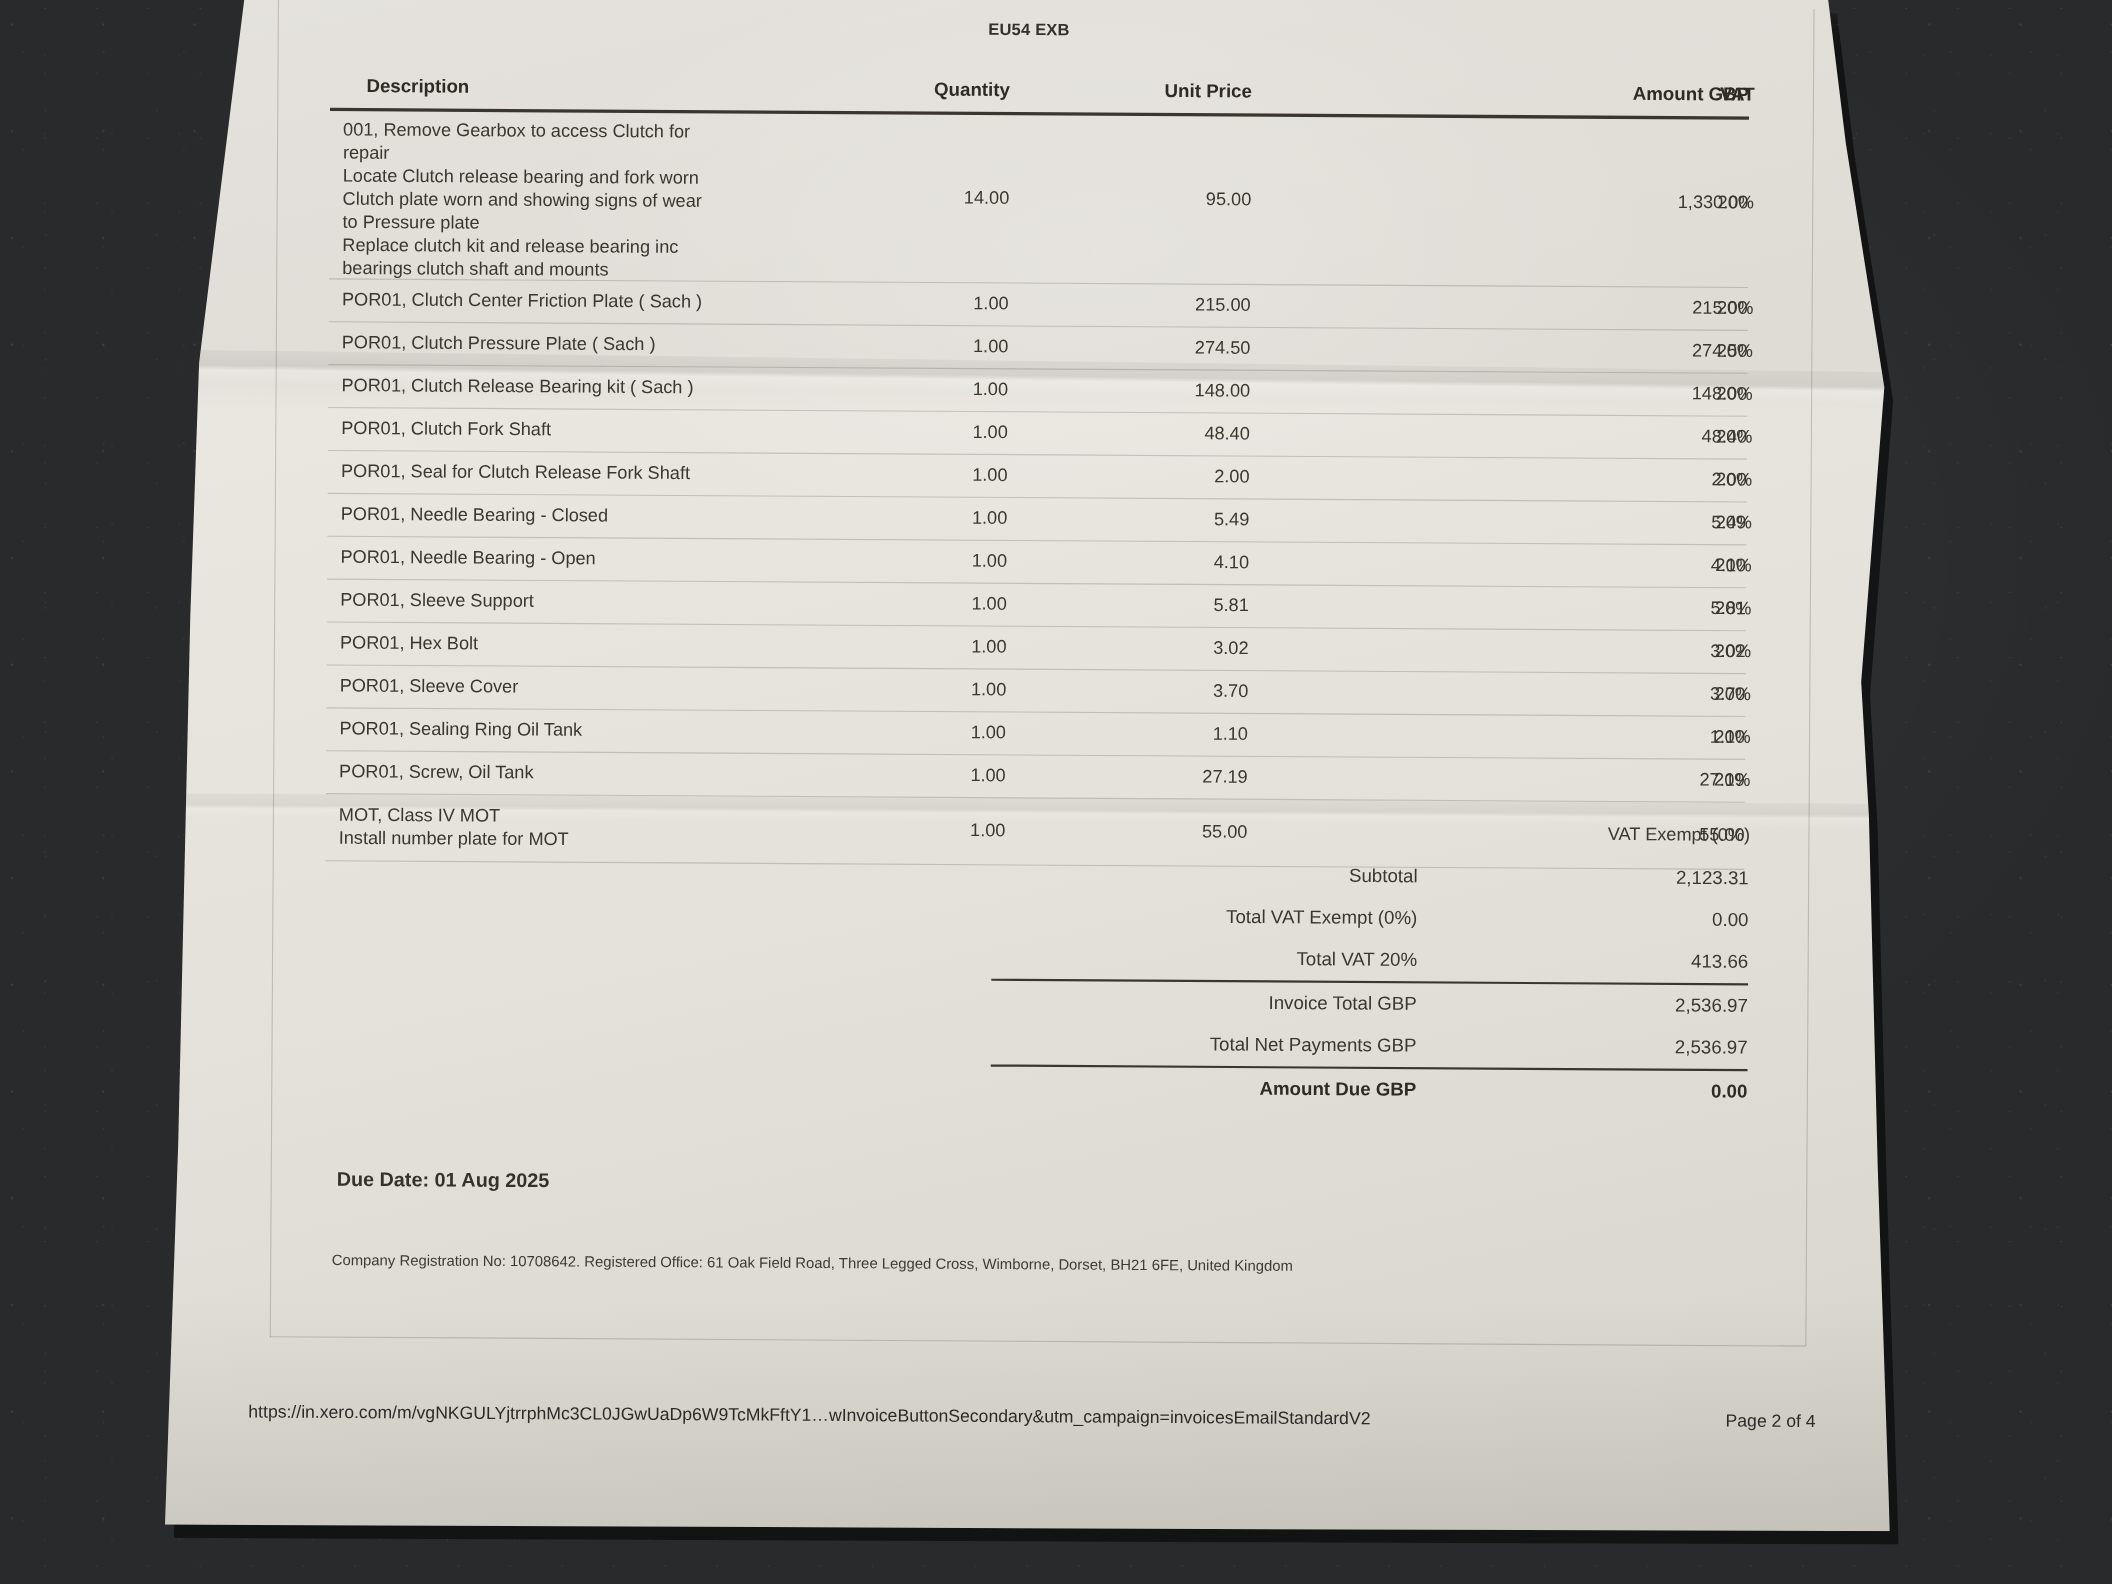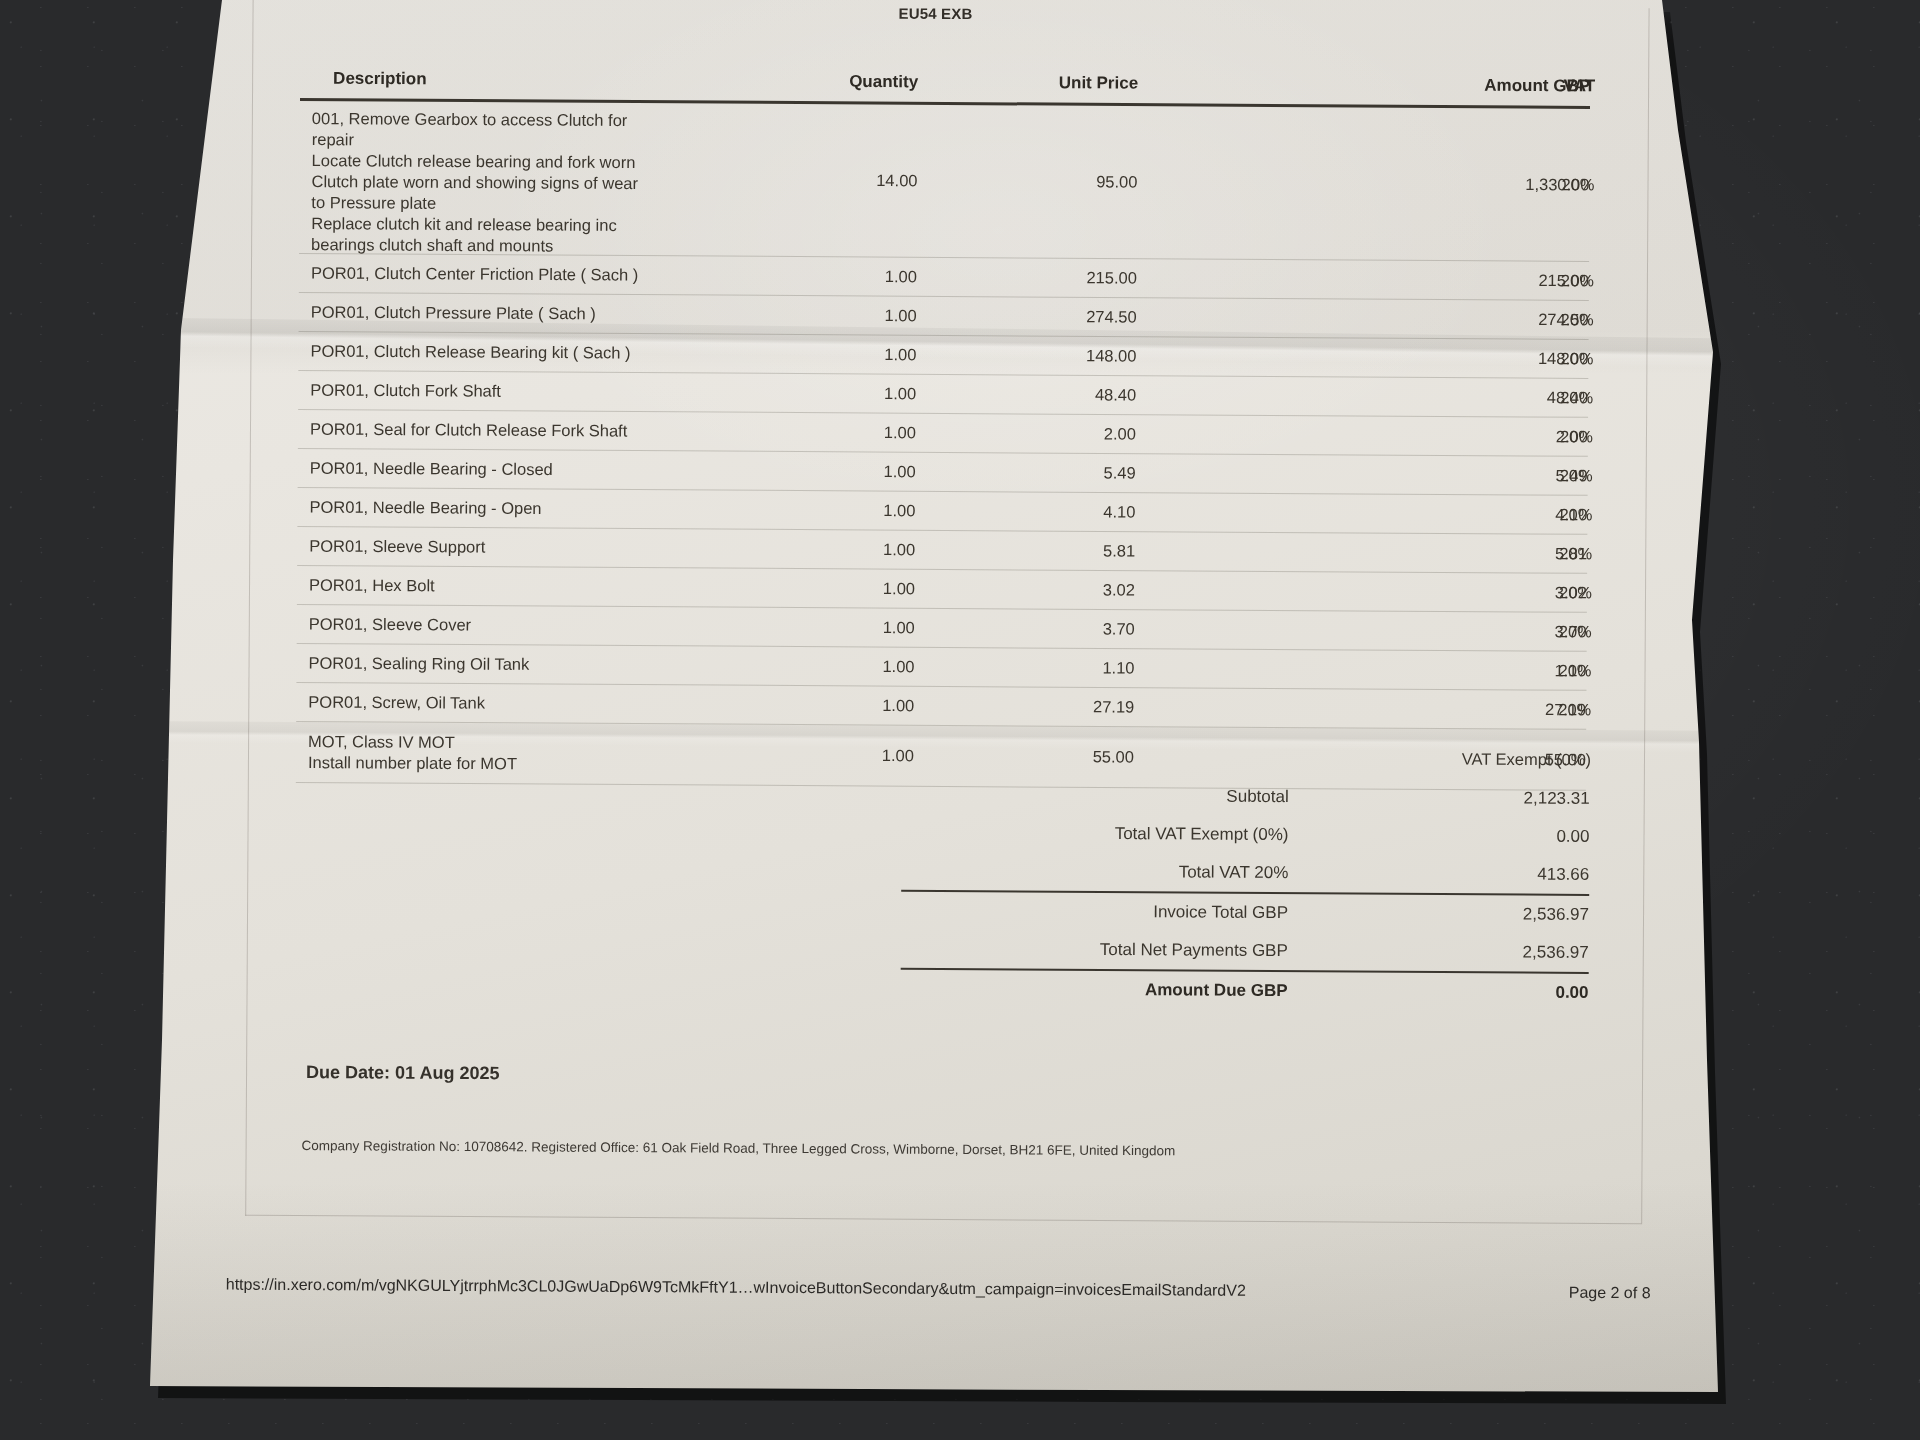--- a/index.html
+++ b/index.html
@@ -27,21 +27,21 @@
       linear-gradient(to right, rgba(70,65,58,0.16), transparent 4%),
       linear-gradient(to bottom, rgba(60,55,45,0.05) 0%, rgba(60,55,45,0.05) 23%, transparent 26%),
       linear-gradient(to bottom, transparent 82%, rgba(80,75,65,0.13) 98%);}
   .crease{position:absolute;left:150px;width:1570px;pointer-events:none;}
   .crease.c1{top:328px;height:30px;transform:rotate(0.75deg);
     background:linear-gradient(to bottom, rgba(0,0,0,0.045), rgba(0,0,0,0.075) 45%, rgba(255,255,255,0.24) 60%, rgba(255,255,255,0) 100%);}
   .crease.c2{top:726px;height:22px;transform:rotate(0.35deg);
     background:linear-gradient(to bottom, rgba(0,0,0,0.035), rgba(0,0,0,0.06) 45%, rgba(255,255,255,0.16) 62%, rgba(255,255,255,0) 100%);}
   .content{position:absolute;inset:0;transform:rotate(0.35deg);transform-origin:300px 100px;
     color:#3b362e;}
-  .ref{position:absolute;left:860px;top:1px;width:150px;text-align:center;
+  .ref{position:absolute;left:860px;top:15px;width:150px;text-align:center;
     font-size:15px;font-weight:700;color:#332f29;letter-spacing:0.2px;}
   
   .frame-v{position:absolute;top:0;width:1px;height:1216px;background:rgba(105,100,92,0.30);}
   .frame-b{position:absolute;top:1215px;left:252px;width:1396px;height:1px;background:rgba(105,100,92,0.30);}
   
   .table{position:absolute;left:300px;top:58px;width:1290px;}
   .thead{position:relative;height:40px;border-bottom:3px solid #3a362f;}
   .thead .cell{font-weight:700;color:#2e2a24;font-size:17px;}
   .cell{position:absolute;top:50%;transform:translateY(-50%);font-size:16.5px;white-space:pre-line;line-height:21px;}
   .cell.desc{left:0;width:575px;padding-left:12px;text-align:left;}
@@ -224,16 +224,16 @@
         </div>
         <div class="total-row rule bold">
           <div class="tlabel">Amount Due GBP</div>
           <div class="tvalue">0.00</div>
         </div>
       </div>
 
       <div class="due-date">Due Date: 01 Aug 2025</div>
       <div class="registration">Company Registration No: 10708642. Registered Office: 61 Oak Field Road, Three Legged Cross, Wimborne, Dorset, BH21 6FE, United Kingdom</div>
       <div class="footer-url">https://in.xero.com/m/vgNKGULYjtrrphMc3CL0JGwUaDp6W9TcMkFftY1…wInvoiceButtonSecondary&amp;utm_campaign=invoicesEmailStandardV2</div>
-      <div class="page-ind">Page 2 of 8</div>
+      <div class="page-ind">Page 2 of 4</div>
     </div>
   </div>
 </div>
 
 </body></html>

